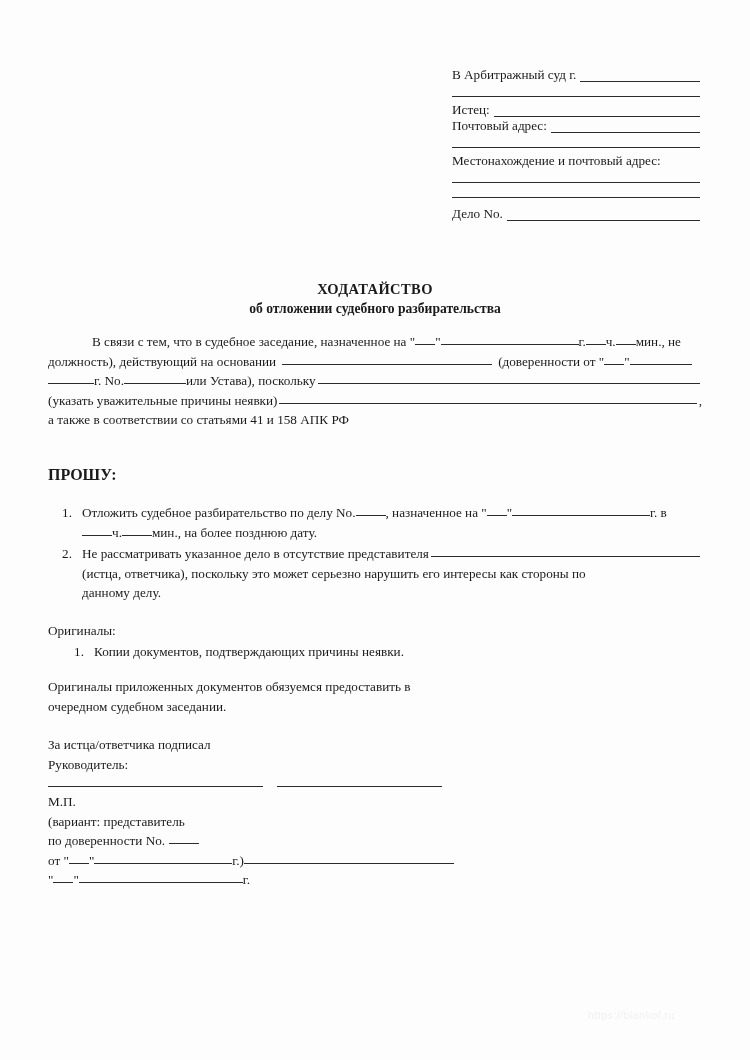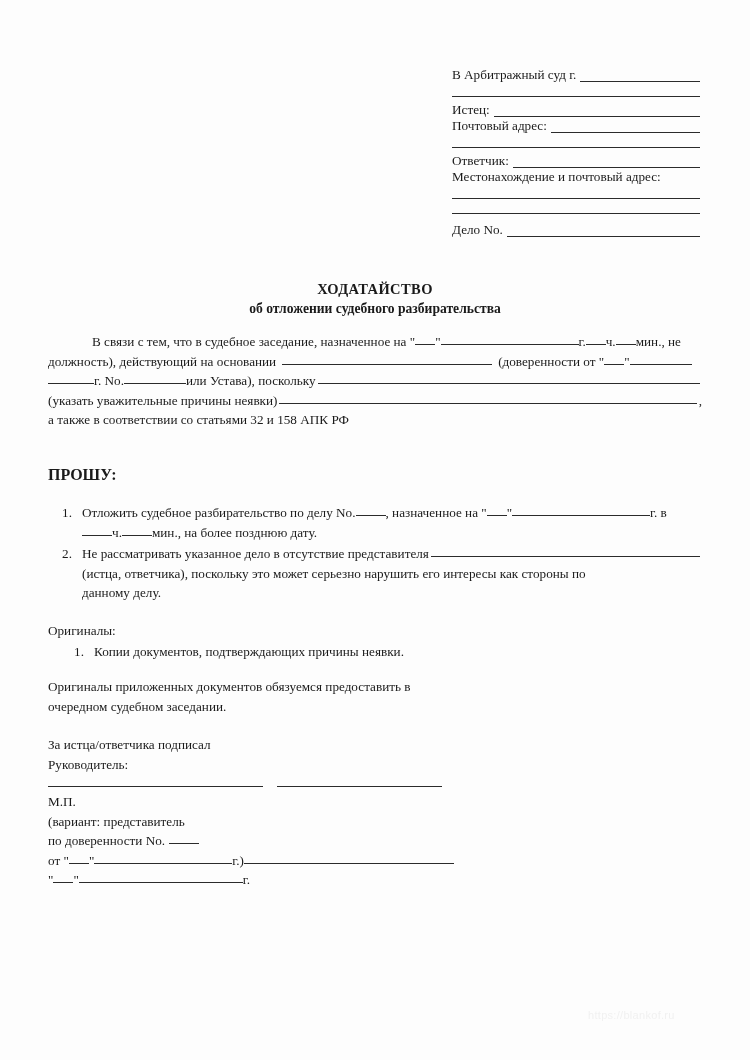--- a/index.html
+++ b/index.html
@@ -239,24 +239,20 @@
 
     <div class="hdr-row">
       <span class="hdr-label">Почтовый адрес:</span>
       <span class="hdr-fill"></span>
     </div>
 
     <div class="gap-12"></div>
     <div class="hdr-rule"></div>
     <div class="gap-6"></div>
 
-    <div class="hdr-row">
-      <span class="hdr-label">Ответчик:</span>
-      <span class="hdr-fill"></span>
-    </div>
 
     <div class="hdr-wide">Местонахождение и почтовый адрес:</div>
 
     <div class="gap-14"></div>
     <div class="hdr-rule"></div>
     <div class="gap-14"></div>
     <div class="hdr-rule"></div>
     <div class="gap-9"></div>
 
     <div class="hdr-row">
@@ -303,21 +299,21 @@
       <span>или Устава), поскольку</span>
       <span class="grow"></span>
     </div>
 
     <div class="line-flex">
       <span>(указать уважительные причины неявки)</span>
       <span class="grow"></span>
       <span class="tail">,</span>
     </div>
 
-    <div>а также в соответствии со статьями 32 и 158 АПК РФ</div>
+    <div>а также в соответствии со статьями 41 и 158 АПК РФ</div>
   </div>
 
   <div class="proshu">ПРОШУ:</div>
 
   <div class="olist">
 
     <div class="oitem">
       <div class="onum">1.</div>
       <div class="otext">
         <div class="line-flex">

